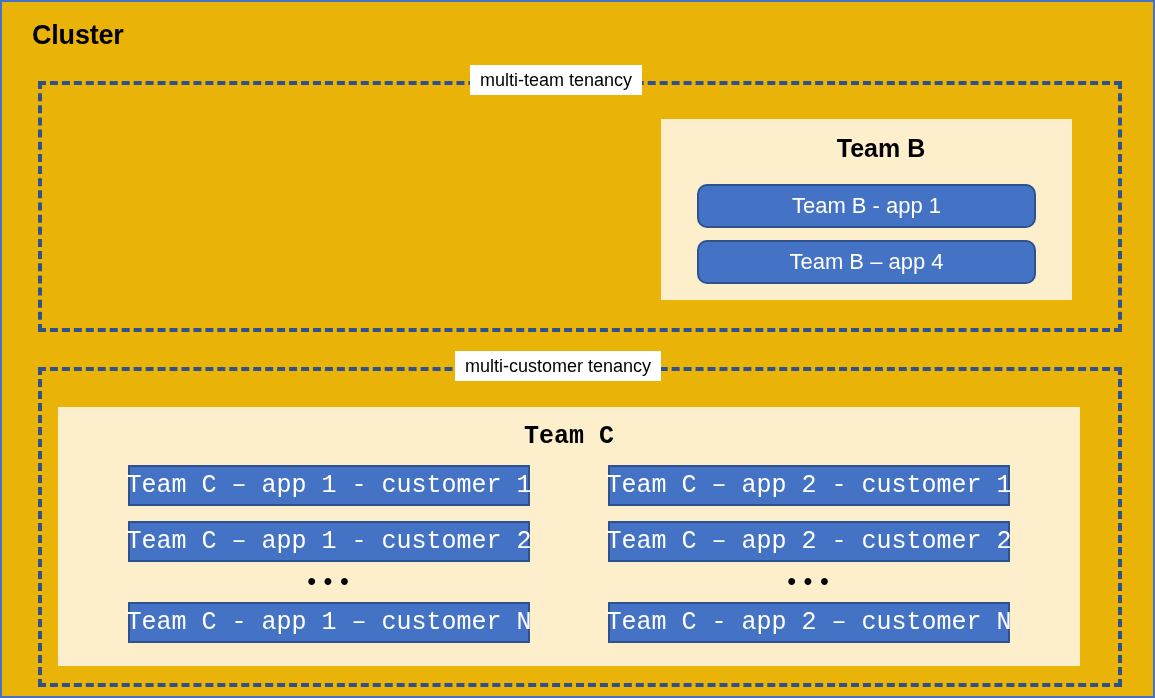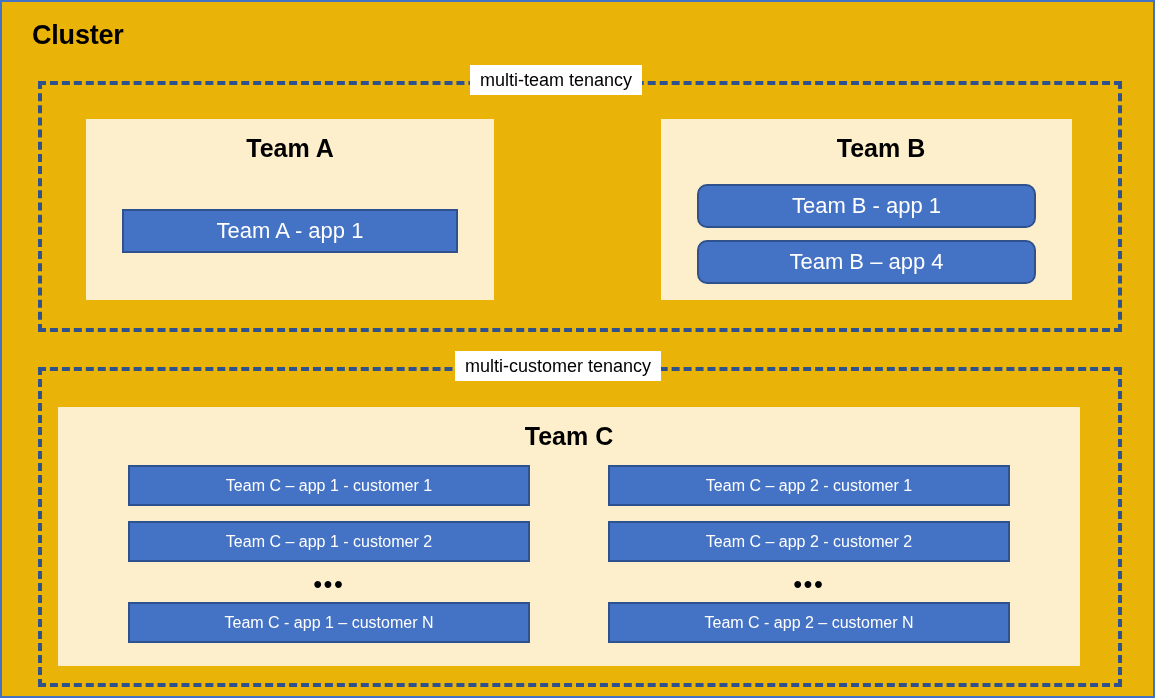--- a/index.html
+++ b/index.html
@@ -91,20 +91,21 @@
     top: 117px;
     width: 411px;
     height: 181px;
     padding-left: 29px;
   }
   #panel-team-c {
     left: 56px;
     top: 405px;
     width: 1022px;
     height: 259px;
+    font-family: Liberation Mono, monospace;
   }
 
   .team-title {
     text-align: center;
     font-size: 25px;
     font-weight: bold;
     color: #000000;
     white-space: nowrap;
   }
   #panel-team-a .team-title { margin-top: 15px; }
@@ -160,21 +161,21 @@
     display: flex;
     justify-content: center;
     gap: 78px;
   }
   .teamc-col {
     width: 402px;
   }
   .teamc-col .app-box {
     height: 41px;
     margin-bottom: 15px;
-    font-size: 16px;
+    font-size: 25px;
   }
   .ellipsis {
     text-align: center;
     font-size: 24px;
     font-weight: bold;
     color: #000000;
     line-height: 0.55;
     margin-bottom: 12px;
     letter-spacing: 2px;
   }
@@ -183,26 +184,20 @@
 <body>
 
 <div id="canvas">
 
   <div class="cluster-title">Cluster</div>
 
   <div class="tenancy-zone" id="zone-multi-team"></div>
 
   <div class="tenancy-label" id="label-multi-team">multi-team tenancy</div>
 
-  <div class="team-panel" id="panel-team-a">
-    <div class="team-title">Team A</div>
-    <div id="apps-team-a">
-      <div class="app-box">Team A - app 1</div>
-    </div>
-  </div>
 
   <div class="team-panel" id="panel-team-b">
     <div class="team-title">Team B</div>
     <div id="apps-team-b">
       <div class="app-box">Team B - app 1</div>
       <div class="app-box">Team B – app 4</div>
     </div>
   </div>
 
   <div class="tenancy-zone" id="zone-multi-customer"></div>

